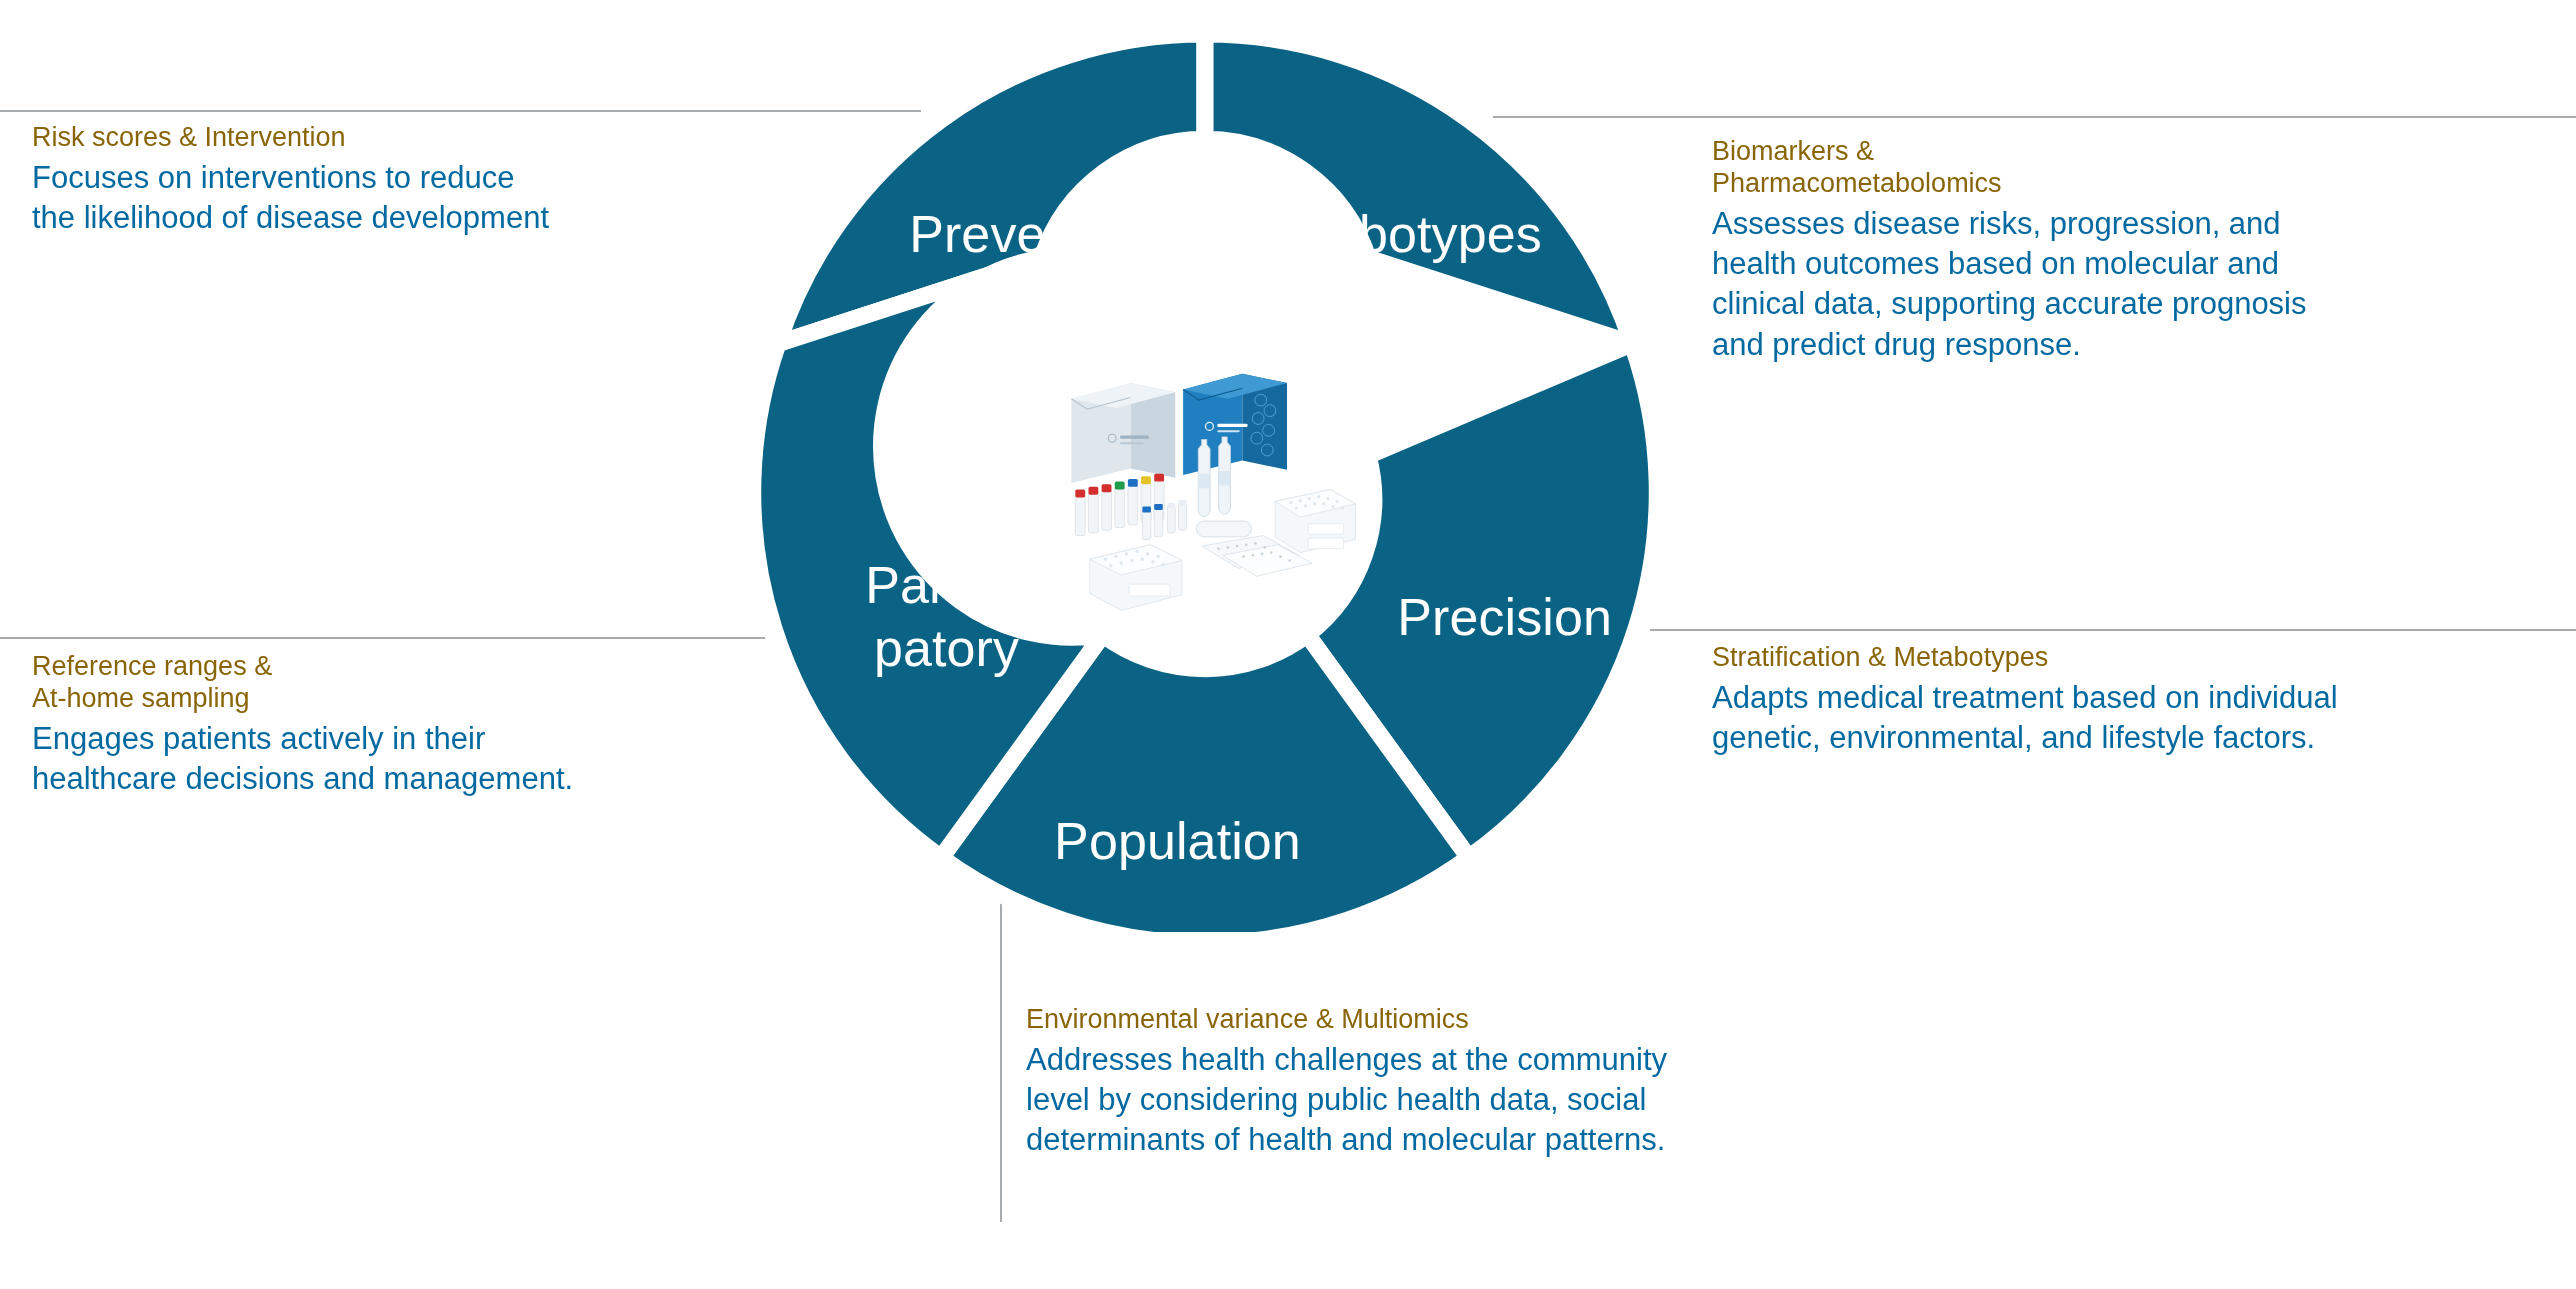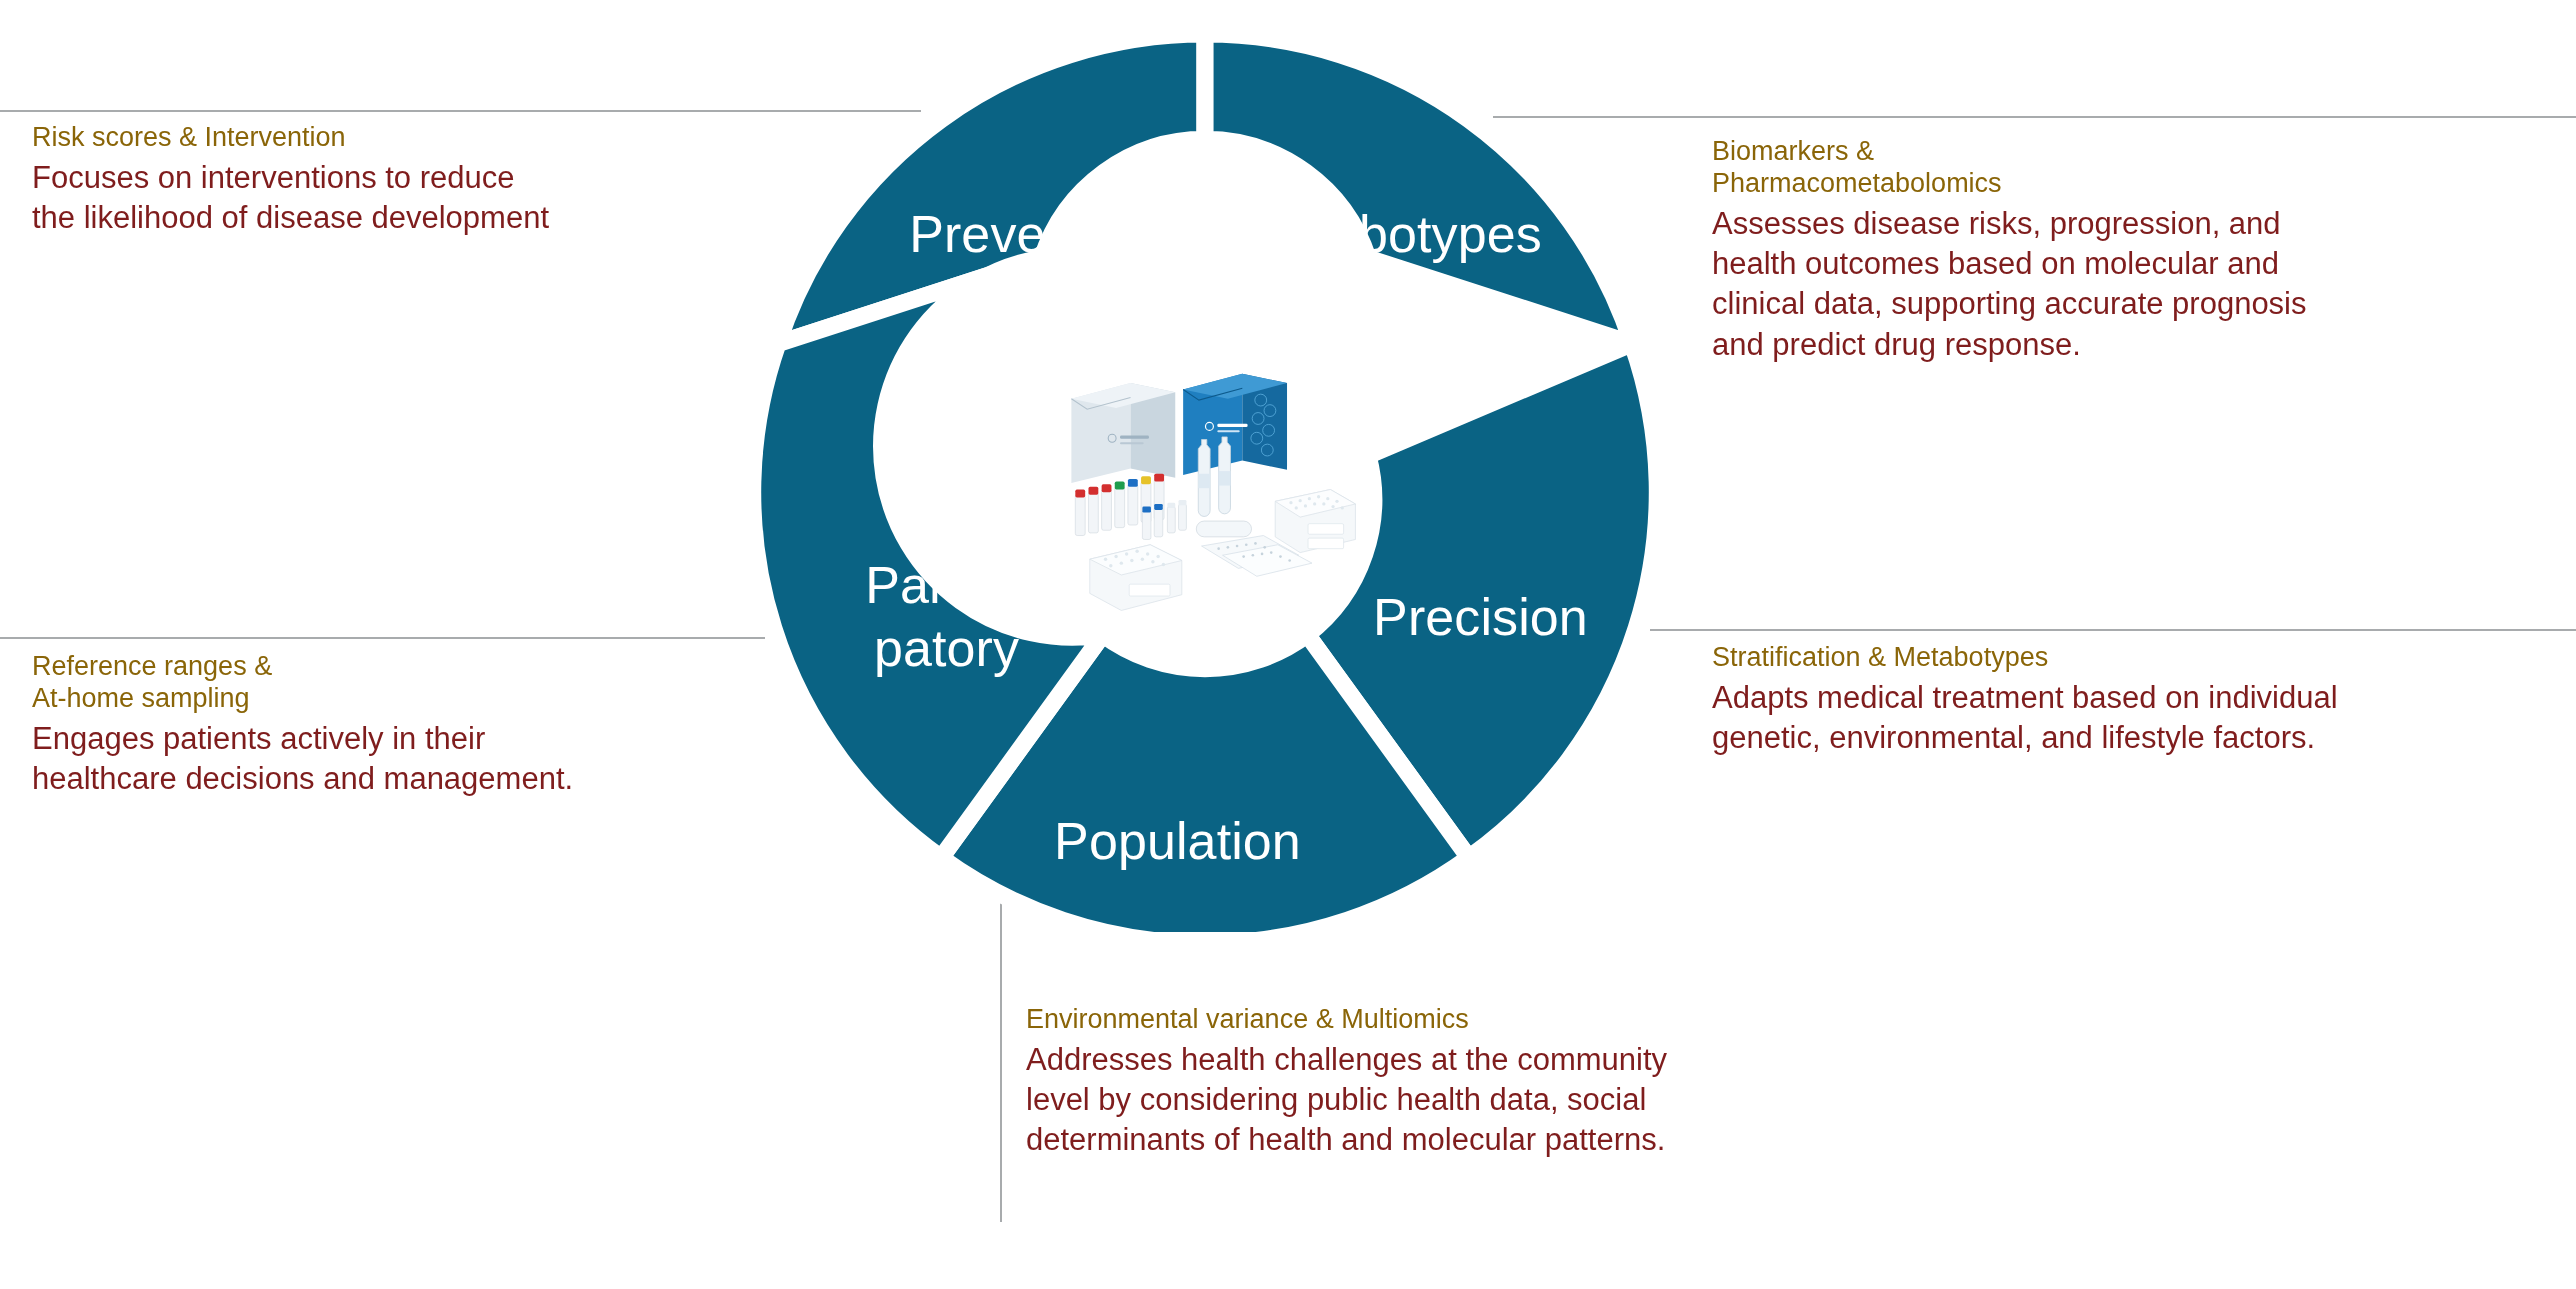--- a/index.html
+++ b/index.html
@@ -36,21 +36,21 @@
     font-size: 52px;
     font-weight: 400;
     line-height: 1.18;
     letter-spacing: 0.1px;
     text-align: center;
     white-space: pre-line;
     pointer-events: none;
   }
   #label-preventive { left: 138px;  top: 170px;  width: 277px; }
   #label-predictive { left: 487px;  top: 170px;  width: 277px; }
-  #label-precision  { left: 593px;  top: 553px;  width: 263px; text-align: center;}
+  #label-precision  { left: 593px;  top: 553px;  width: 263px; text-align: right;}
   #label-population { left: 290px;  top: 777px; width: 263px; }
   #label-participatory { left: 59px; top: 520px; width: 263px; line-height: 1.22;}
 
   
   #center-photo {
     position: absolute;
     left: 278px;
     top: 278px;
     width: 342px;
     height: 342px;
@@ -65,21 +65,21 @@
   .callout h3 {
     margin: 0 0 4px 0;
     color: #8a6508;
     font-size: 27px;
     font-weight: 400;
     line-height: 1.18;
     white-space: pre-line;
   }
   .callout p {
     margin: 0;
-    color: #7f1d1d;
+    color: #0369a1;
     font-size: 31px;
     font-weight: 300;
     line-height: 1.30;
     white-space: pre-line;
   }
 
   #callout-risk        { left: 32px;   top: 122px;  width: 724px; }
   #callout-reference   { left: 32px;   top: 651px;  width: 724px; }
   #callout-biomarkers  { left: 1712px; top: 136px;  width: 843px; }
   #callout-strat       { left: 1712px; top: 642px;  width: 849px; }

